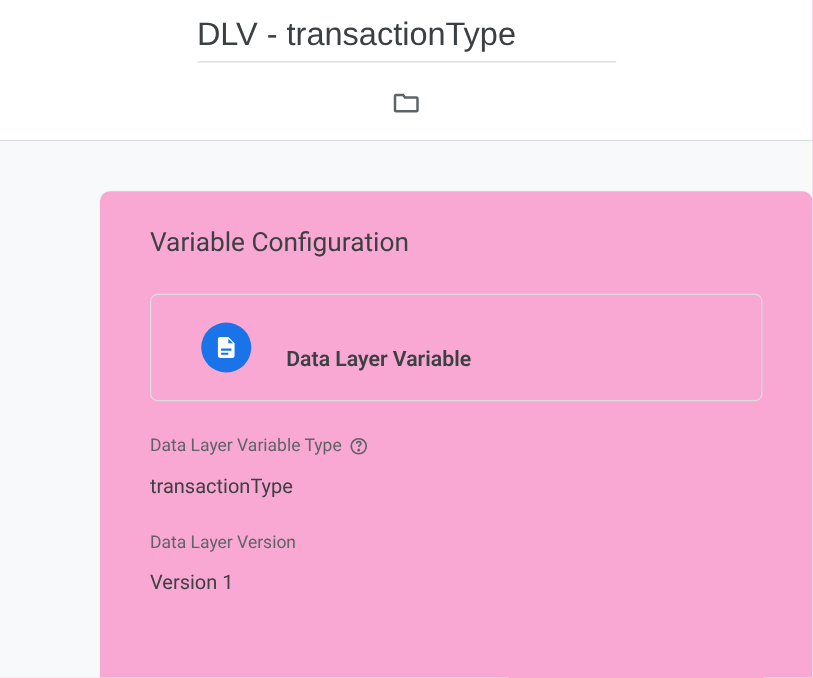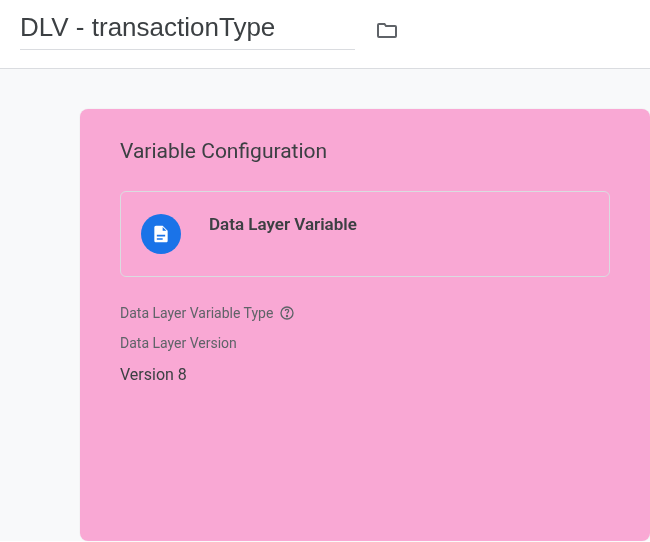--- a/index.html
+++ b/index.html
@@ -8,20 +8,21 @@
       background: #ffffff;
       width: 650px;
       height: 542px;
       overflow: hidden;
     }
     .header {
       padding: 10px 20px 18px 20px;
       display: flex;
       align-items: center;
       gap: 20px;
+      flex-direction: column;
     }
     .title-input {
       font-size: 26px;
       font-weight: 400;
       color: #3c4043;
       border: none;
       border-bottom: 1px solid #dadce0;
       padding: 2px 0 6px 0;
       background: transparent;
       outline: none;
@@ -63,23 +64,23 @@
       color: #5f6368;
       font-weight: 400;
       margin-bottom: 14px;
       display: flex;
       align-items: center;
       gap: 6px;
     }
     .type-selector {
       border: 1px solid #dadce0;
       border-radius: 6px;
-      padding: 22px 20px;
+      padding: 22px 40px;
       display: flex;
-      align-items: flex-start;
+      align-items: flex-end;
       gap: 28px;
       cursor: pointer;
       margin-bottom: 28px;
     }
     .type-icon {
       width: 40px;
       height: 40px;
       border-radius: 50%;
       background: #1a73e8;
       display: flex;
@@ -136,17 +137,18 @@
     <div class="field-label">
       <span>Data Layer Variable Type</span>
       <span class="help-icon">
         <svg width="16" height="16" viewBox="0 0 24 24" fill="none" stroke="#5f6368" stroke-width="2">
           <circle cx="12" cy="12" r="9"></circle>
           <path d="M9.5 9 C9.5 7.5 10.6 6.5 12 6.5 C13.4 6.5 14.5 7.5 14.5 9 C14.5 10.5 12 11 12 13"></path>
           <circle cx="12" cy="16.5" r="0.8" fill="#5f6368"></circle>
         </svg>
       </span>
     </div>
+    <div class="field-value">transactionType</div>
 
     <div class="field-label">Data Layer Version</div>
-    <div class="field-value">Version 8</div>
+    <div class="field-value">Version 1</div>
   </div>
 </div>
 
 </body></html>

